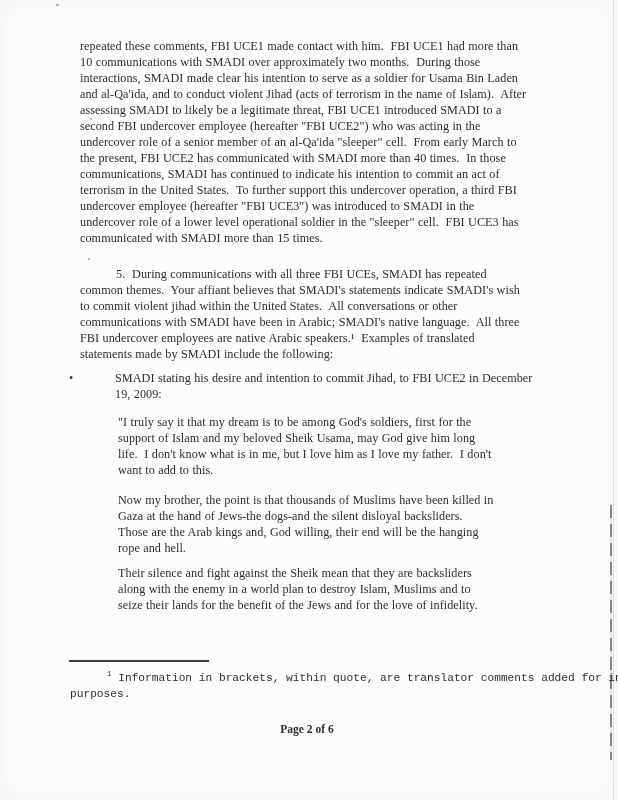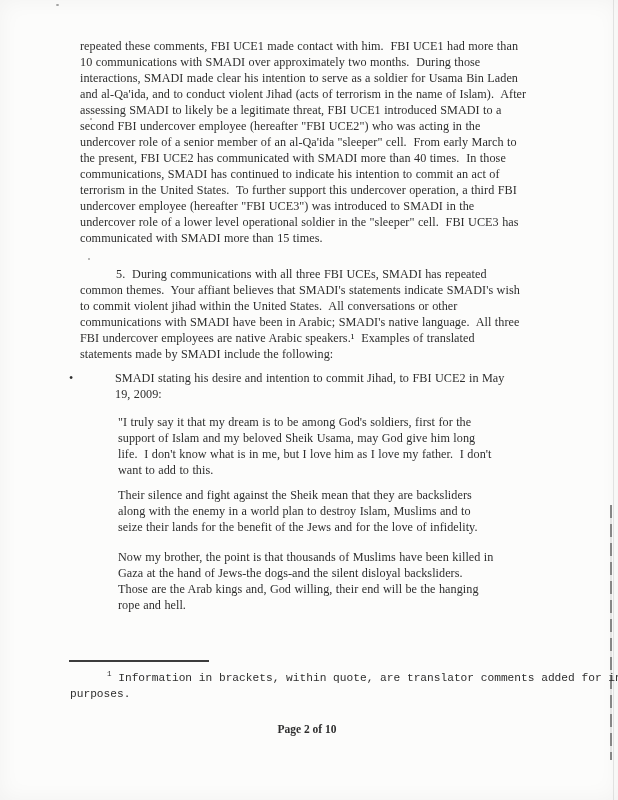--- a/index.html
+++ b/index.html
@@ -134,41 +134,41 @@
 
     <p class="para para-5">5.  During communications with all three FBI UCEs, SMADI has repeated
 common themes.  Your affiant believes that SMADI's statements indicate SMADI's wish
 to commit violent jihad within the United States.  All conversations or other
 communications with SMADI have been in Arabic; SMADI's native language.  All three
 FBI undercover employees are native Arabic speakers.¹  Examples of translated
 statements made by SMADI include the following:</p>
 
     <div class="bullet-row">
       <span class="bullet-glyph">•</span>
-      <p class="para bullet-text">SMADI stating his desire and intention to commit Jihad, to FBI UCE2 in May
+      <p class="para bullet-text">SMADI stating his desire and intention to commit Jihad, to FBI UCE2 in December
 19, 2009:</p>
     </div>
 
     <p class="para quote quote-1">"I truly say it that my dream is to be among God's soldiers, first for the
 support of Islam and my beloved Sheik Usama, may God give him long
 life.  I don't know what is in me, but I love him as I love my father.  I don't
 want to add to this.</p>
 
-    <p class="para quote quote-3">Their silence and fight against the Sheik mean that they are backsliders
-along with the enemy in a world plan to destroy Islam, Muslims and to
-seize their lands for the benefit of the Jews and for the love of infidelity.</p>
-
     <p class="para quote quote-2">Now my brother, the point is that thousands of Muslims have been killed in
 Gaza at the hand of Jews-the dogs-and the silent disloyal backsliders.
 Those are the Arab kings and, God willing, their end will be the hanging
 rope and hell.</p>
+
+    <p class="para quote quote-3">Their silence and fight against the Sheik mean that they are backsliders
+along with the enemy in a world plan to destroy Islam, Muslims and to
+seize their lands for the benefit of the Jews and for the love of infidelity.</p>
 
     <div class="footnote-section">
       <div class="footnote-rule"></div>
       <p class="footnote-text"><sup>1</sup><span> Information in brackets, within quote, are translator comments added for informational
 purposes.</span></p>
     </div>
 
   </div>
 
-  <div class="page-footer">Page 2 of 10</div>
+  <div class="page-footer">Page 2 of 6</div>
 
 </div>
 
 </body></html>

